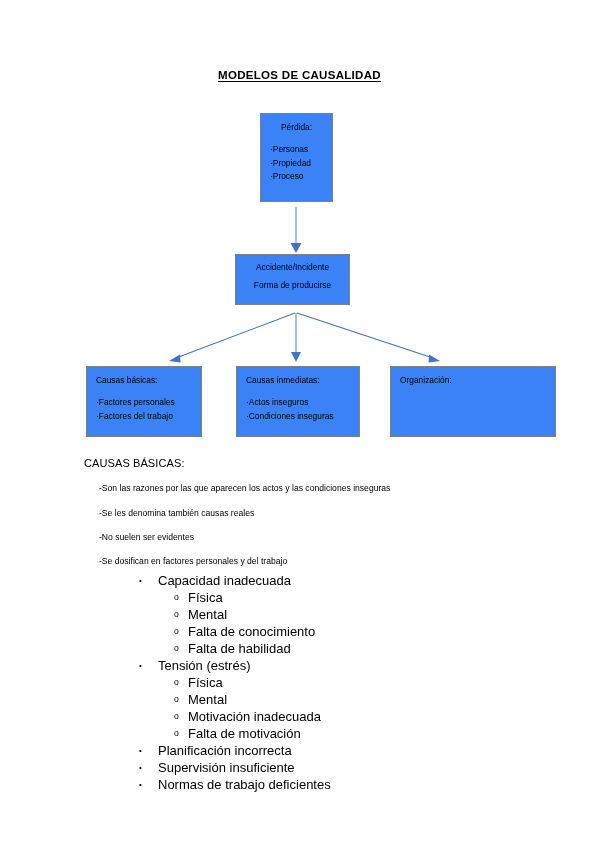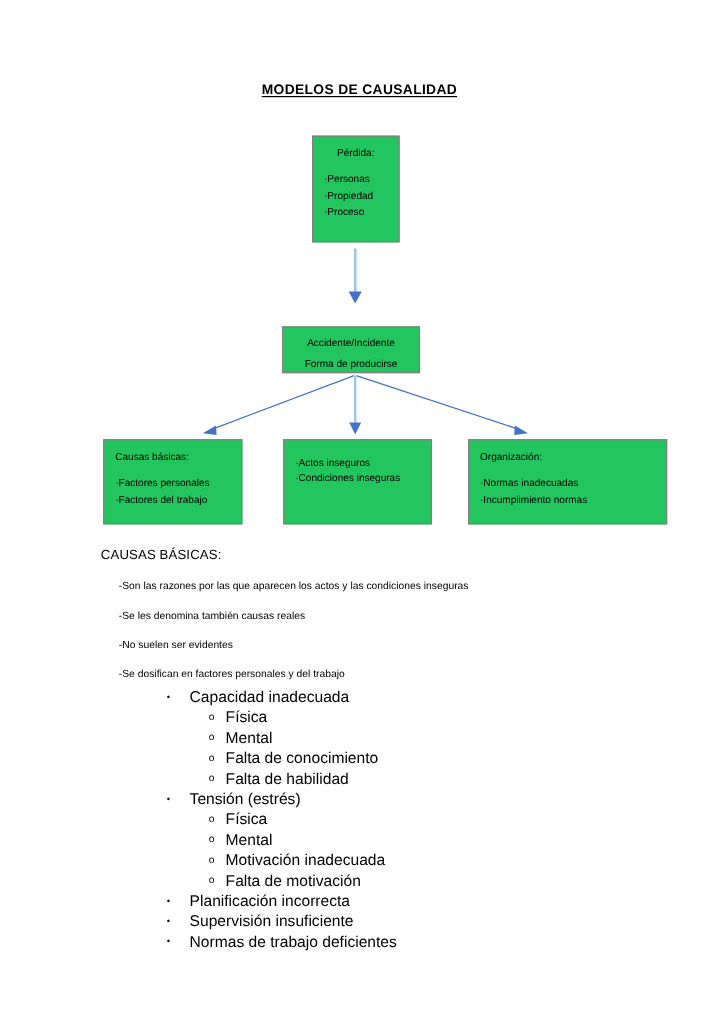--- a/index.html
+++ b/index.html
@@ -34,21 +34,21 @@
     letter-spacing: 0.3px;
     text-decoration: underline;
     text-underline-offset: 2px;
   }
 
   
   .flow-box {
     position: absolute;
     box-sizing: border-box;
     border: 1px solid #808080;
-    background: #22c55e;
+    background: #3b82f6;
     font-size: 8.4px;
     line-height: 1.0;
   }
   .flow-box .bx-title {
     text-align: center;
     padding-top: 9px;
     font-size: 8.4px;
   }
   .flow-box .bx-title.left-al {
     text-align: left;
@@ -57,21 +57,21 @@
   .flow-box .bx-list {
     padding-left: 9px;
     padding-top: 14px;
   }
   .flow-box .bx-list div {
     padding-bottom: 5px;
     white-space: nowrap;
   }
 
   #box-perdida  { left: 260px; top: 113px;  width: 73px;  height: 89px; }
-  #box-accident { left: 235px; top: 272px;  width: 115px; height: 39px; }
+  #box-accident { left: 235px; top: 254px;  width: 115px; height: 51px; }
   #box-accident .line {
     text-align: center;
     padding-top: 8px;
     white-space: nowrap;
   }
   #box-accident .line.second { padding-top: 10px; }
 
   #box-basicas  { left: 86px;  top: 366px;  width: 116px; height: 71px; }
   #box-inmed    { left: 236px; top: 366px;  width: 124px; height: 71px; }
   #box-organiz  { left: 390px; top: 366px;  width: 166px; height: 71px; }
@@ -176,32 +176,29 @@
 
   <div class="flow-box" id="box-basicas">
     <div class="bx-title left-al">Causas básicas:</div>
     <div class="bx-list">
       <div>·Factores personales</div>
       <div>·Factores del trabajo</div>
     </div>
   </div>
 
   <div class="flow-box" id="box-inmed">
+    <div class="bx-title left-al">Causas inmediatas:</div>
     <div class="bx-list">
       <div>·Actos inseguros</div>
       <div>·Condiciones inseguras</div>
     </div>
   </div>
 
   <div class="flow-box" id="box-organiz">
     <div class="bx-title left-al">Organización:</div>
-    <div class="bx-list">
-      <div>·Normas inadecuadas</div>
-      <div>·Incumplimiento normas</div>
-    </div>
   </div>
 
   <div class="section-head">CAUSAS BÁSICAS:</div>
 
   <div class="para" id="para-0">-Son las razones por las que aparecen los actos y las condiciones inseguras</div>
   <div class="para" id="para-1">-Se les denomina también causas reales</div>
   <div class="para" id="para-2">-No suelen ser evidentes</div>
   <div class="para" id="para-3">-Se dosifican en factores personales y del trabajo</div>
 
   <div class="blist" id="bullet-list">

